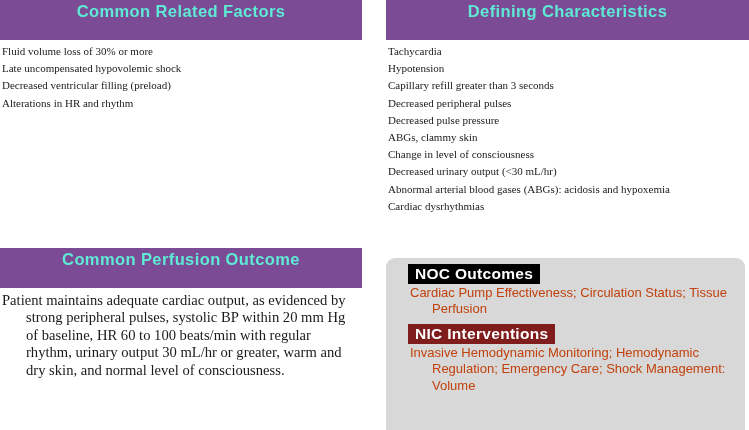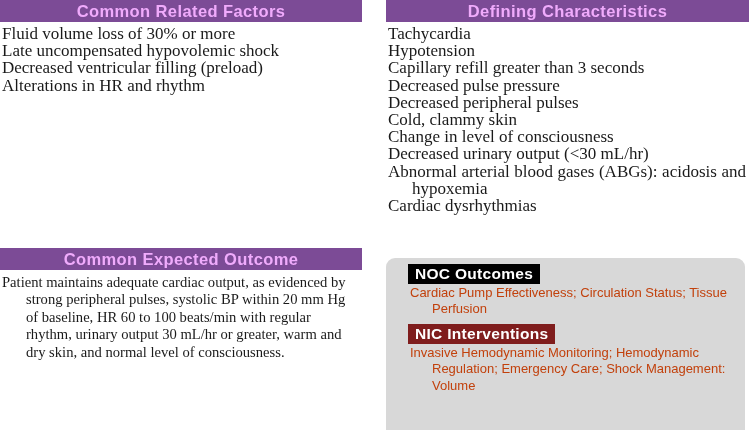--- a/index.html
+++ b/index.html
@@ -26,36 +26,36 @@
 
   .col-left  { left: 0px;   width: 362px; }
   .col-right { left: 386px; width: 363px; }
 
   .row-top    { top: 0px; }
   .row-bottom { top: 248px; }
 
   
   .bar {
     background: #7c4b96;
-    color: #f0abfc;
+    color: #5eead4;
     font-family: "Liberation Sans", sans-serif;
     font-weight: bold;
     font-size: 16.5px;
     letter-spacing: 0.4px;
     text-align: center;
-    height: 22px;
+    height: 40px;
     line-height: 22px;
     overflow: hidden;
     white-space: nowrap;
   }
 
   
   .body-list {
     font-family: "Liberation Serif", serif;
-    font-size: 17px;
+    font-size: 11px;
     color: #1a1a1a;
     padding-top: 3px;
   }
   .body-list .line {
     line-height: 17.2px;
     padding-left: 2px;
     padding-right: 2px;
     white-space: nowrap;
   }
   
@@ -131,32 +131,32 @@
       <div class="line">Alterations in HR and rhythm</div>
     </div>
   </div>
 
   <div class="panel col-right row-top">
     <div class="bar">Defining Characteristics</div>
     <div class="body-list">
       <div class="line">Tachycardia</div>
       <div class="line">Hypotension</div>
       <div class="line">Capillary refill greater than 3 seconds</div>
+      <div class="line">Decreased peripheral pulses</div>
       <div class="line">Decreased pulse pressure</div>
-      <div class="line">Decreased peripheral pulses</div>
-      <div class="line">Cold, clammy skin</div>
+      <div class="line">ABGs, clammy skin</div>
       <div class="line">Change in level of consciousness</div>
       <div class="line">Decreased urinary output (&lt;30 mL/hr)</div>
       <div class="line wrap">Abnormal arterial blood gases (ABGs): acidosis and hypoxemia</div>
       <div class="line">Cardiac dysrhythmias</div>
     </div>
   </div>
 
   <div class="panel col-left row-bottom">
-    <div class="bar">Common Expected Outcome</div>
+    <div class="bar">Common Perfusion Outcome</div>
     <div class="outcome-para">Patient maintains adequate cardiac output, as evidenced by strong peripheral pulses, systolic BP within 20 mm Hg of baseline, HR 60 to 100 beats/min with regular rhythm, urinary output 30 mL/hr or greater, warm and dry skin, and normal level of consciousness.</div>
   </div>
 
   <div class="gray-box">
     <div>
       <span class="badge badge-noc">NOC Outcomes</span>
       <div class="sans-body">Cardiac Pump Effectiveness; Circulation Status; Tissue Perfusion</div>
     </div>
     <div class="gap-nic"></div>
     <div>

